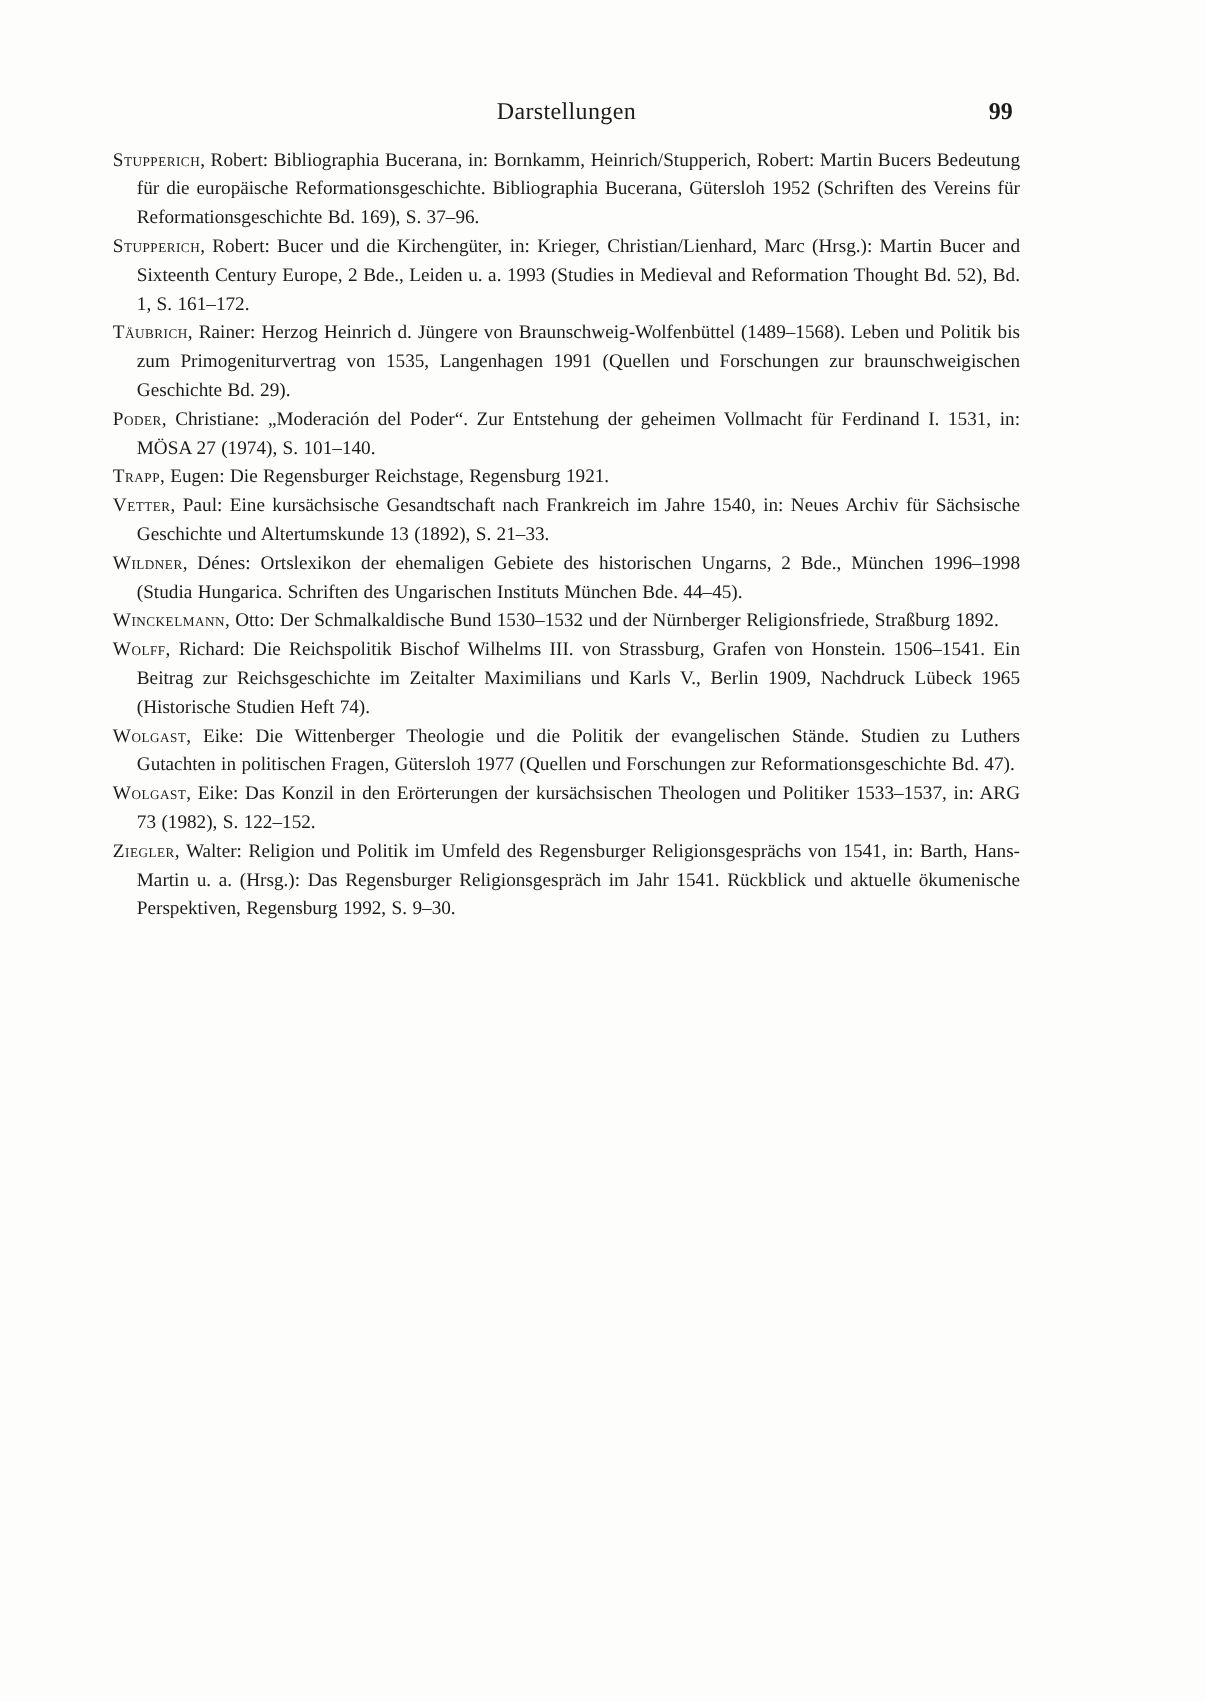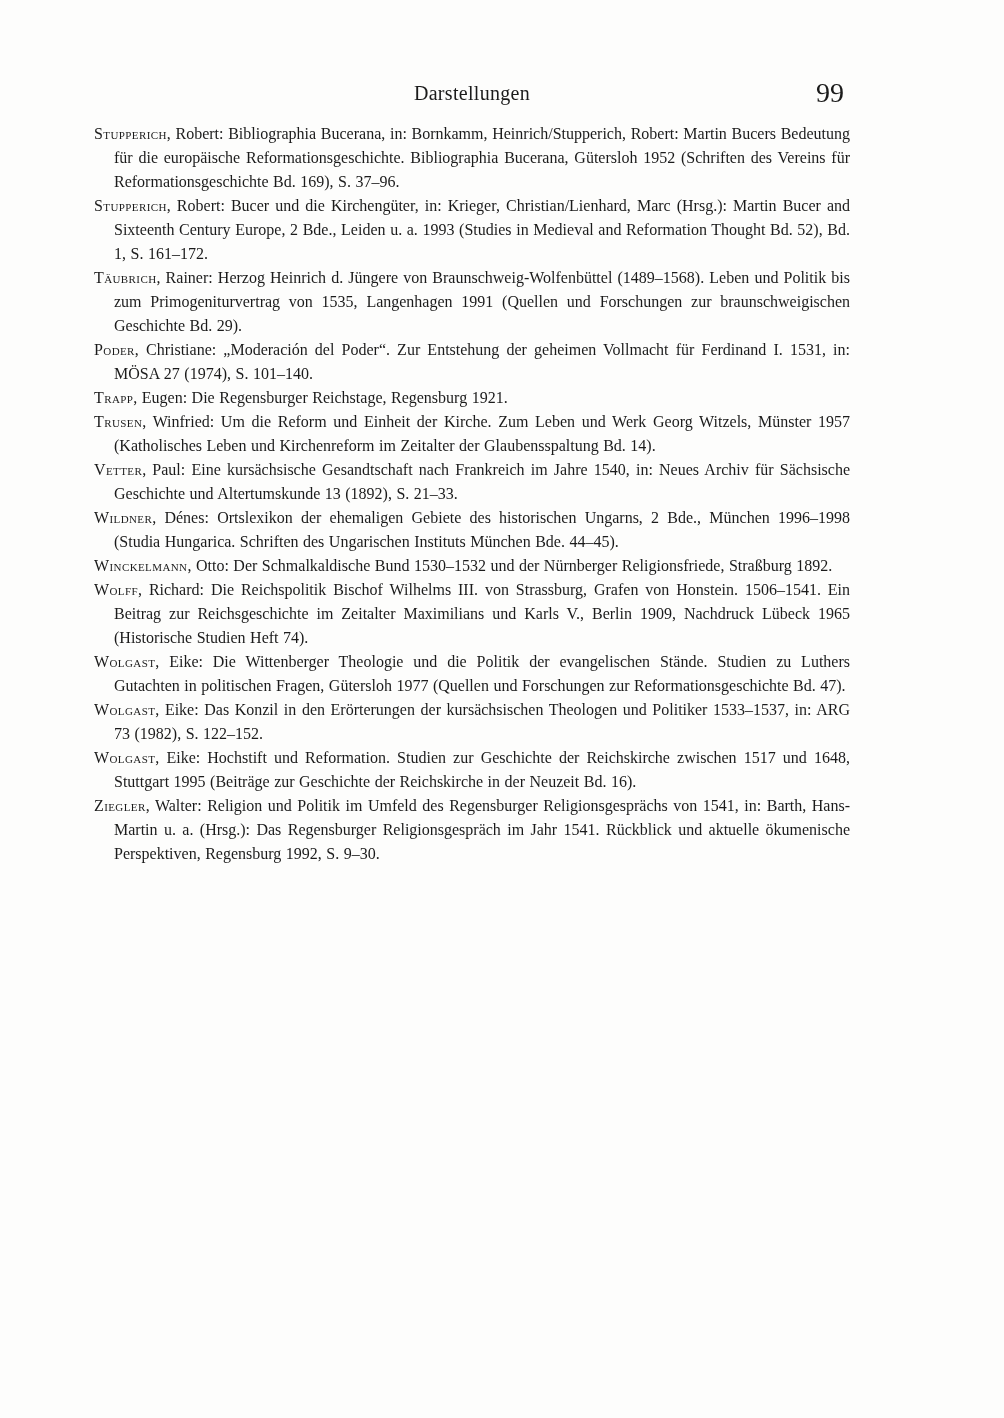--- a/index.html
+++ b/index.html
@@ -31,22 +31,23 @@
   }
   .running-head {
     display: block;
     text-align: center;
     letter-spacing: 0.3px;
   }
   .page-number {
     position: absolute;
     top: 0;
     right: 6px;
-    font-size: 28px;
+    font-size: 20px;
     line-height: 26px;
+    font-weight: bold;
   }
   .bibliography {
     position: absolute;
     top: 122px;
     left: 94px;
     width: 756px;
   }
   p.entry {
     margin: 0;
     padding-left: 20px;
@@ -73,24 +74,22 @@
     <span class="running-head">Darstellungen</span>
     <span class="page-number">99</span>
   </div>
 
   <div class="bibliography">
       <p class="entry" lang="de"><span class="author">Stupperich</span><span>, Robert: Bibliographia Bucerana, in: Bornkamm, Heinrich/Stupperich, Robert: Martin Bucers Bedeutung für die europäische Reformationsgeschichte. Bibliographia Bucerana, Gütersloh 1952 (Schriften des Vereins für Reformationsgeschichte Bd. 169), S. 37–96.</span></p>
       <p class="entry" lang="de"><span class="author">Stupperich</span><span>, Robert: Bucer und die Kirchengüter, in: Krieger, Christian/Lienhard, Marc (Hrsg.): Martin Bucer and Sixteenth Century Europe, 2 Bde., Leiden u. a. 1993 (Studies in Medieval and Reformation Thought Bd. 52), Bd. 1, S. 161–172.</span></p>
       <p class="entry" lang="de"><span class="author">Täubrich</span><span>, Rainer: Herzog Heinrich d. Jüngere von Braunschweig-Wolfenbüttel (1489–1568). Leben und Politik bis zum Primogeniturvertrag von 1535, Langenhagen 1991 (Quellen und Forschungen zur braunschweigischen Geschichte Bd. 29).</span></p>
       <p class="entry" lang="de"><span class="author">Poder</span><span>, Christiane: „Moderación del Poder“. Zur Entstehung der geheimen Vollmacht für Ferdinand I. 1531, in: MÖSA 27 (1974), S. 101–140.</span></p>
       <p class="entry" lang="de"><span class="author">Trapp</span><span>, Eugen: Die Regensburger Reichstage, Regensburg 1921.</span></p>
-      <p class="entry" lang="de"><span class="author">Trusen</span><span>, Winfried: Um die Reform und Einheit der Kirche. Zum Leben und Werk Georg Witzels, Münster 1957 (Katholisches Leben und Kirchenreform im Zeitalter der Glaubensspaltung Bd. 14).</span></p>
       <p class="entry" lang="de"><span class="author">Vetter</span><span>, Paul: Eine kursächsische Gesandtschaft nach Frankreich im Jahre 1540, in: Neues Archiv für Sächsische Geschichte und Altertumskunde 13 (1892), S. 21–33.</span></p>
       <p class="entry" lang="de"><span class="author">Wildner</span><span>, Dénes: Ortslexikon der ehemaligen Gebiete des historischen Ungarns, 2 Bde., München 1996–1998 (Studia Hungarica. Schriften des Ungarischen Instituts München Bde. 44–45).</span></p>
       <p class="entry" lang="de"><span class="author">Winckelmann</span><span>, Otto: Der Schmalkaldische Bund 1530–1532 und der Nürnberger Religionsfriede, Straßburg 1892.</span></p>
       <p class="entry" lang="de"><span class="author">Wolff</span><span>, Richard: Die Reichspolitik Bischof Wilhelms III. von Strassburg, Grafen von Honstein. 1506–1541. Ein Beitrag zur Reichsgeschichte im Zeitalter Maximilians und Karls V., Berlin 1909, Nachdruck Lübeck 1965 (Historische Studien Heft 74).</span></p>
       <p class="entry" lang="de"><span class="author">Wolgast</span><span>, Eike: Die Wittenberger Theologie und die Politik der evangelischen Stände. Studien zu Luthers Gutachten in politischen Fragen, Gütersloh 1977 (Quellen und Forschungen zur Reformationsgeschichte Bd. 47).</span></p>
       <p class="entry" lang="de"><span class="author">Wolgast</span><span>, Eike: Das Konzil in den Erörterungen der kursächsischen Theologen und Politiker 1533–1537, in: ARG 73 (1982), S. 122–152.</span></p>
-      <p class="entry" lang="de"><span class="author">Wolgast</span><span>, Eike: Hochstift und Reformation. Studien zur Geschichte der Reichskirche zwischen 1517 und 1648, Stuttgart 1995 (Beiträge zur Geschichte der Reichskirche in der Neuzeit Bd. 16).</span></p>
       <p class="entry" lang="de"><span class="author">Ziegler</span><span>, Walter: Religion und Politik im Umfeld des Regensburger Religionsgesprächs von 1541, in: Barth, Hans-Martin u. a. (Hrsg.): Das Regensburger Religionsgespräch im Jahr 1541. Rückblick und aktuelle ökumenische Perspektiven, Regensburg 1992, S. 9–30.</span></p>
     </div>
 
 </div>
 
 </body></html>

